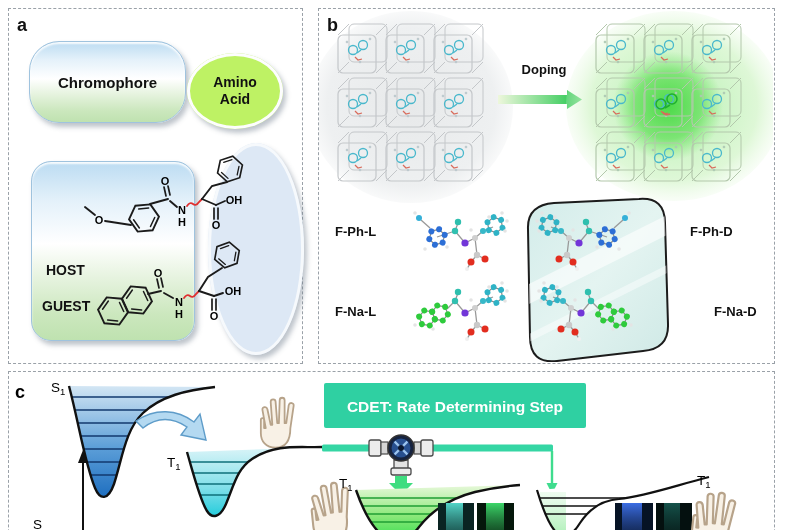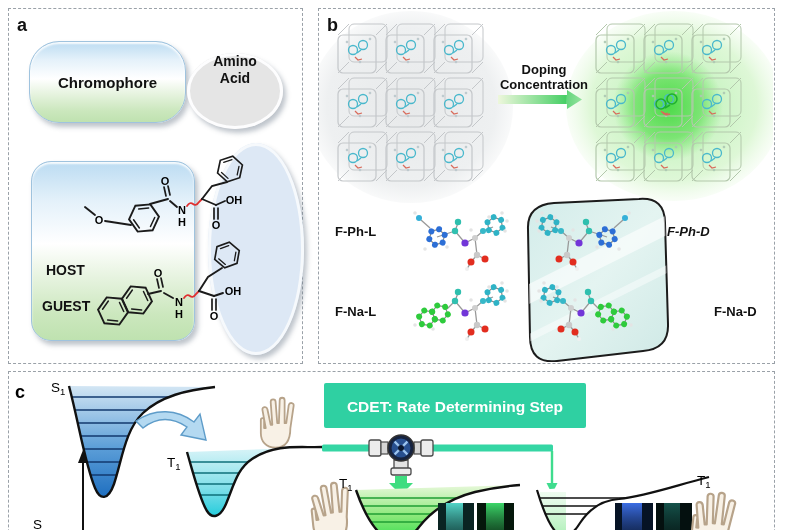--- a/index.html
+++ b/index.html
@@ -9,37 +9,37 @@
   #panel-a{left:8px;top:8px;width:295px;height:356px;}
   #panel-b{left:318px;top:8px;width:457px;height:356px;}
   #panel-c{left:8px;top:371px;width:767px;height:196px;}
   .ptag{position:absolute;left:8px;top:6px;font-size:18px;font-weight:bold;}
   .gradbox{position:absolute;border-radius:16px;border:1px solid #9fc3de;
            background:linear-gradient(180deg,#bcdcf2 0%,#e4f1fa 22%,#ffffff 46%,#eaf5e4 62%,#cbe7bd 86%,#bfe2b0 100%);
            box-shadow:3px 4px 5px rgba(110,125,140,.45), inset 0 2px 2px rgba(255,255,255,.9);}
   #chromo-box{left:20px;top:32px;width:155px;height:80px;display:flex;align-items:center;justify-content:center;
               font-size:15px;font-weight:bold;border-radius:30px;}
   #amino-ellipse{position:absolute;left:178px;top:44px;width:96px;height:76px;border-radius:50%;
-              background:#e5e5e5;box-shadow:3px 4px 5px rgba(110,125,140,.45), inset 0 0 0 3px #fdfdfe;
-              display:flex;flex-direction:column;align-items:center;
+              background:#bef264;box-shadow:3px 4px 5px rgba(110,125,140,.45), inset 0 0 0 3px #fdfdfe;
+              display:flex;flex-direction:column;align-items:center;justify-content:center;
               font-size:14px;font-weight:bold;line-height:17px;}
   #hostguest-box{left:22px;top:152px;width:162px;height:178px;border-radius:20px;}
   #big-ellipse{position:absolute;left:199px;top:134px;width:96px;height:212px;border-radius:50%;
               background:#dde8f5;box-shadow:3px 4px 5px rgba(110,125,140,.45), inset 0 0 0 3px #f6f9fc;}
   .ab-label{position:absolute;font-weight:bold;font-size:14px;}
   #host-label{left:37px;top:210px;margin-top:43px;}
   #guest-label{left:33px;top:273px;margin-top:16px;}
   .overlay{position:absolute;left:0;top:0;}
   .btxt{position:absolute;font-weight:bold;text-align:center;}
   #doping-text{left:150px;top:53px;width:150px;font-size:13px;line-height:15px;}
   #doping-range{left:150px;top:102px;width:150px;font-size:13.5px;}
   .mol-label{position:absolute;width:78px;font-weight:bold;font-size:13px;text-align:left;}
   #lbl-fphl{left:16px;top:215px;}
   #lbl-fnal{left:16px;top:295px;}
-  #lbl-fphd{left:348px;top:215px;font-style:italic;}
+  #lbl-fphd{left:371px;top:215px;}
   #lbl-fnad{left:350px;top:295px;margin-left:45px;}
   svg text{font-family:"Liberation Sans",sans-serif;}
 </style>
 </head>
 <body>
 
 <div class="canvas">
 
   <div class="panel" id="panel-a">
     <div class="ptag">a</div>
@@ -279,21 +279,20 @@
           <use href="#molPh"></use>
         </g>
       <g transform="translate(316,272) scale(-1,1)">
           <use href="#molNa"></use>
         </g>
     </svg>
 
     <div class="ptag">b</div>
     <div class="btxt" id="doping-text">
       <div>Doping</div>
-      <div>Concentration</div>
     </div>
     <div class="mol-label" id="lbl-fphl">F-Ph-L</div>
     <div class="mol-label" id="lbl-fnal">F-Na-L</div>
     <div class="mol-label" id="lbl-fphd">F-Ph-D</div>
     <div class="mol-label" id="lbl-fnad">F-Na-D</div>
   </div>
 
   <div class="panel" id="panel-c">
     <svg class="overlay" width="764" height="193" viewBox="0 0 764 193">
       <defs>

